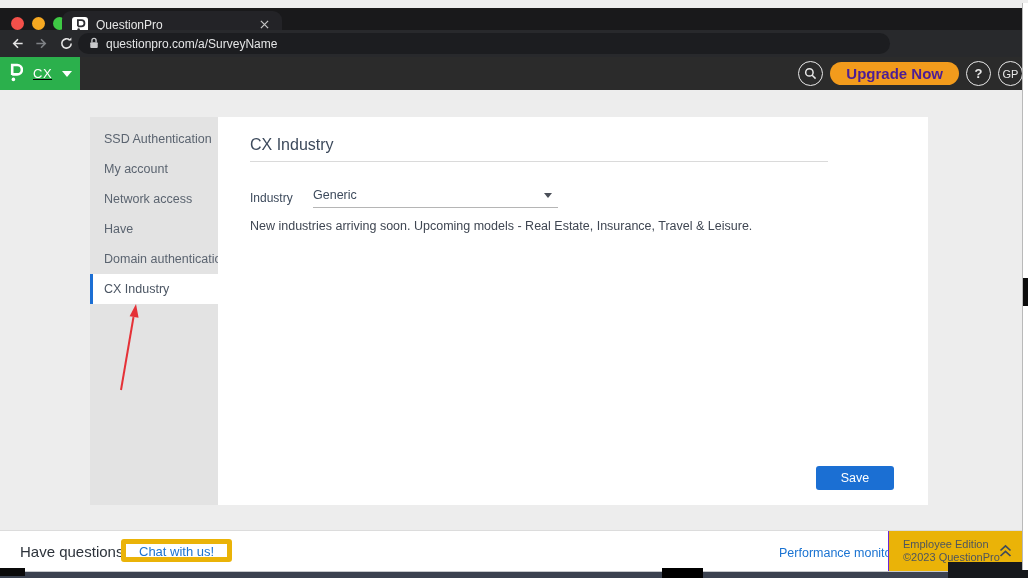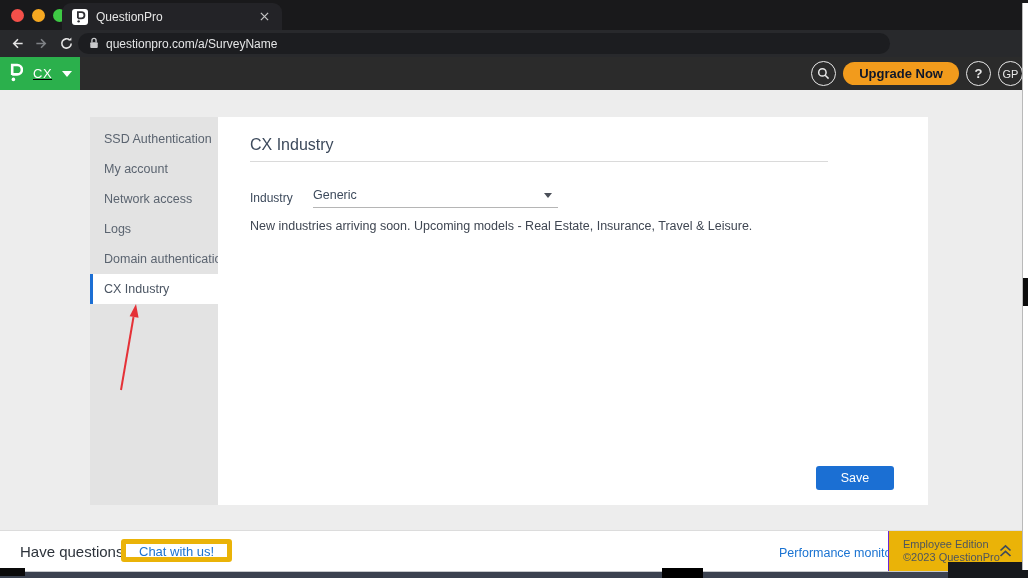--- a/index.html
+++ b/index.html
@@ -1,20 +1,20 @@
 <!DOCTYPE html>
 <html><head>
 <meta charset="utf-8">
 <style>
   * { margin:0; padding:0; box-sizing:border-box; }
   body { font-family:"Liberation Sans", sans-serif; }
   .screen { position:relative; width:1028px; height:578px; background:#ededed; overflow:hidden; }
 
   
-  .titlebar { position:absolute; left:0; top:0; width:1028px; height:30px; background:#19191b; }
+  .titlebar { position:absolute; left:0; top:8px; width:1028px; height:30px; background:#19191b; }
   .traffic { position:absolute; left:11px; top:9px; display:flex; gap:8px; }
   .dot { width:13px; height:13px; border-radius:50%; }
   .dot.red { background:#f4504a; } .dot.yellow { background:#f6a821; } .dot.green { background:#3ec944; }
   .tab { position:absolute; left:62px; top:3px; width:220px; height:27px; background:#232327;
          border-radius:9px 9px 0 0; display:flex; align-items:center; padding:0 10px; }
   .favicon { width:16px; height:16px; background:#ffffff; border-radius:3px; display:flex;
              align-items:center; justify-content:center; flex-shrink:0; }
   .tab-title { color:#e6e6e6; font-size:12px; margin-left:8px; flex:1; white-space:nowrap; overflow:hidden; }
   .tab-close { display:flex; align-items:center; justify-content:center; width:16px; height:16px; cursor:pointer; }
 
@@ -30,21 +30,21 @@
   .appbar { position:absolute; left:0; top:57px; width:1028px; height:33px; background:#2b2b2b; }
   .brand { position:absolute; left:0; top:0; width:80px; height:33px; background:#2bb04c;
            display:flex; align-items:center; padding-left:9px; cursor:pointer;text-decoration:underline; }
   .brand-cx { color:#ffffff; font-size:13px; margin-left:10px; letter-spacing:0.5px; }
   .caret-down { width:0; height:0; border-left:5px solid transparent; border-right:5px solid transparent;
                 border-top:6px solid #ffffff; margin-left:10px; }
   .appbar-right { position:absolute; right:5px; top:4px; height:25px; display:flex; align-items:center; gap:7px; }
   .circle-btn { width:25px; height:25px; border-radius:50%; border:1.5px solid #e8e8e8; color:#e8e8e8;
                 display:flex; align-items:center; justify-content:center; font-size:13px; cursor:pointer; }
   .upgrade { height:23px; padding:0 16px; border-radius:12px; background:#f29b1c; border:none;
-             color:#0f172a; font-weight:bold; font-size:13px; font-family:"Liberation Sans",sans-serif; cursor:pointer; }
+             color:#4c1d95; font-weight:bold; font-size:15px; font-family:"Liberation Sans",sans-serif; cursor:pointer; }
 
   
   .sidebar { position:absolute; left:90px; top:117px; width:128px; height:388px; background:#e3e3e3; padding-top:7px; }
   .side-item { height:30px; display:flex; align-items:center; padding-left:14px; font-size:12.5px;
                color:#5b6470; cursor:pointer; white-space:nowrap; }
   .side-item.selected { background:#ffffff; border-left:3px solid #1c6fd4; padding-left:11px; color:#4b5563; }
   .red-arrow { position:absolute; left:103px; top:300px; pointer-events:none; }
 
   .panel { position:absolute; left:218px; top:117px; width:710px; height:388px; background:#ffffff; }
   .panel h1 { position:absolute; left:32px; top:19px; font-size:16px; font-weight:400; color:#3d4a5c; }
@@ -155,21 +155,21 @@
       <button class="upgrade">Upgrade Now</button>
       <span class="circle-btn" style="font-weight:bold;">?</span>
       <span class="circle-btn" style="font-size:11px;">GP</span>
     </div>
   </div>
 
   <nav class="sidebar">
     <div class="side-item">SSD Authentication</div>
     <div class="side-item">My account</div>
     <div class="side-item">Network access</div>
-    <div class="side-item">Logs</div>
+    <div class="side-item">Have</div>
     <div class="side-item">Domain authentication</div>
     <div class="side-item selected">CX Industry</div>
   </nav>
 
   <svg class="red-arrow" width="45" height="95" viewBox="0 0 45 95">
     <line x1="18" y1="90" x2="30.5" y2="17" stroke="#e53137" stroke-width="2"></line>
     <polygon points="33,4 35.6,17.8 26.6,16.3" fill="#e53137"></polygon>
   </svg>
 
   <section class="panel">

